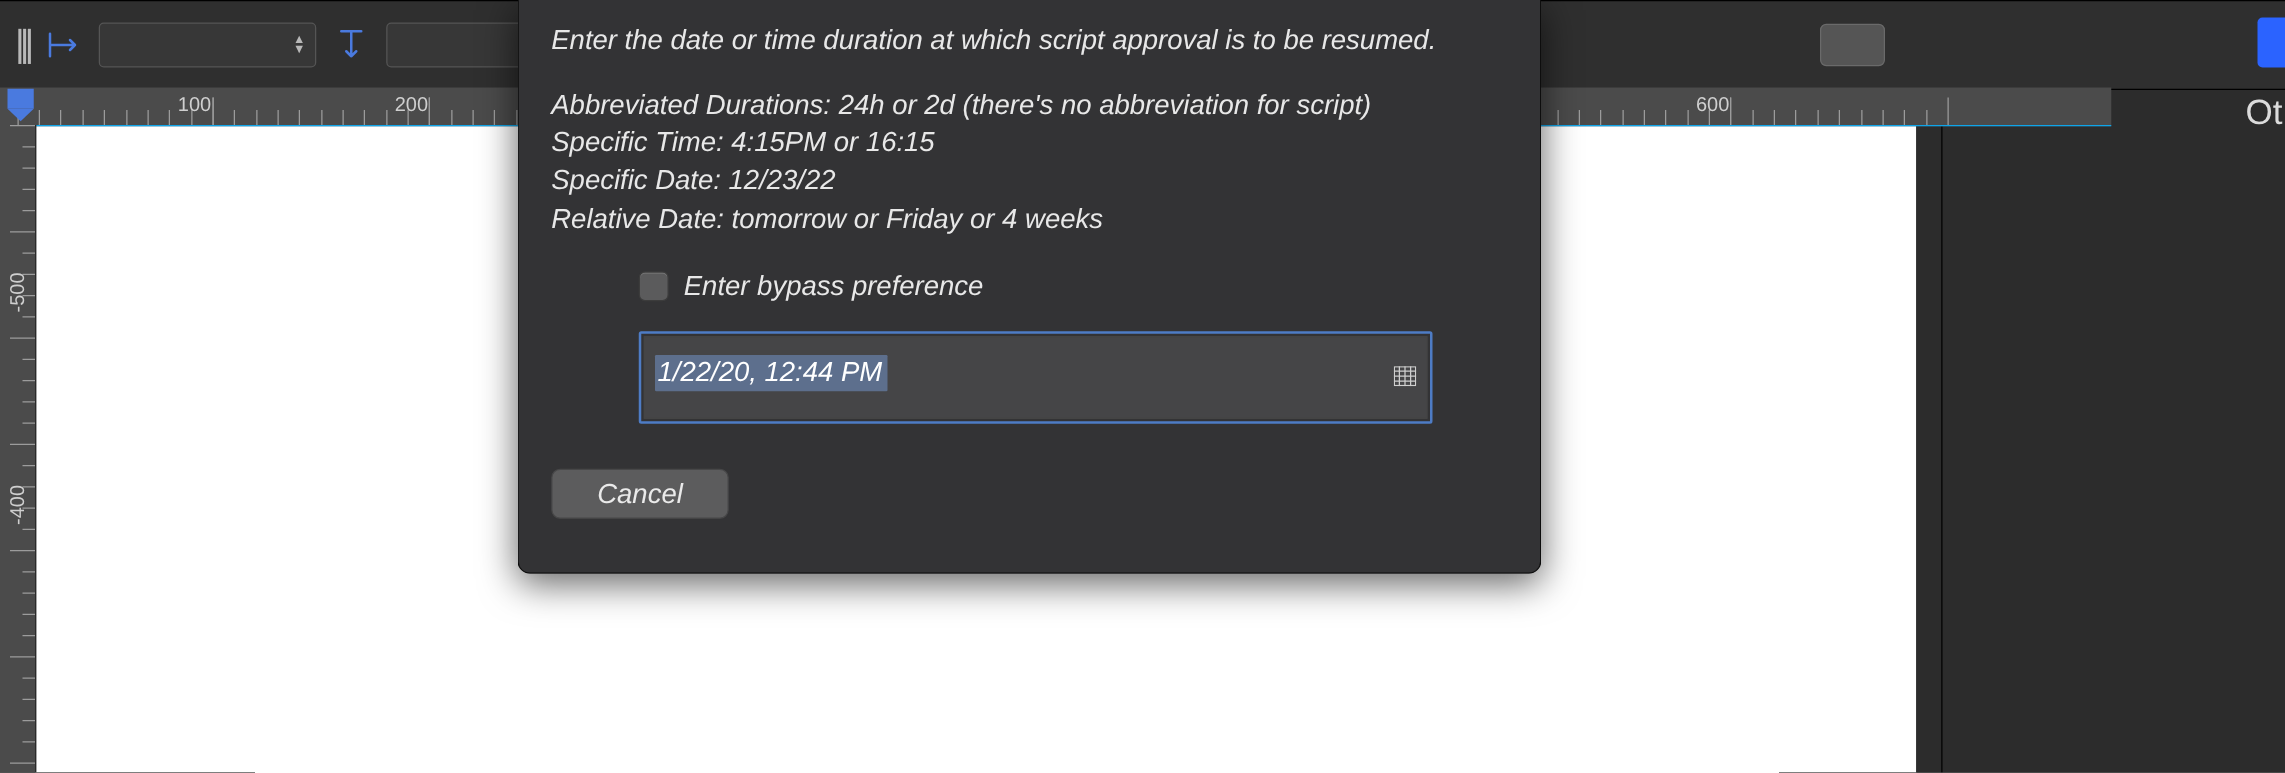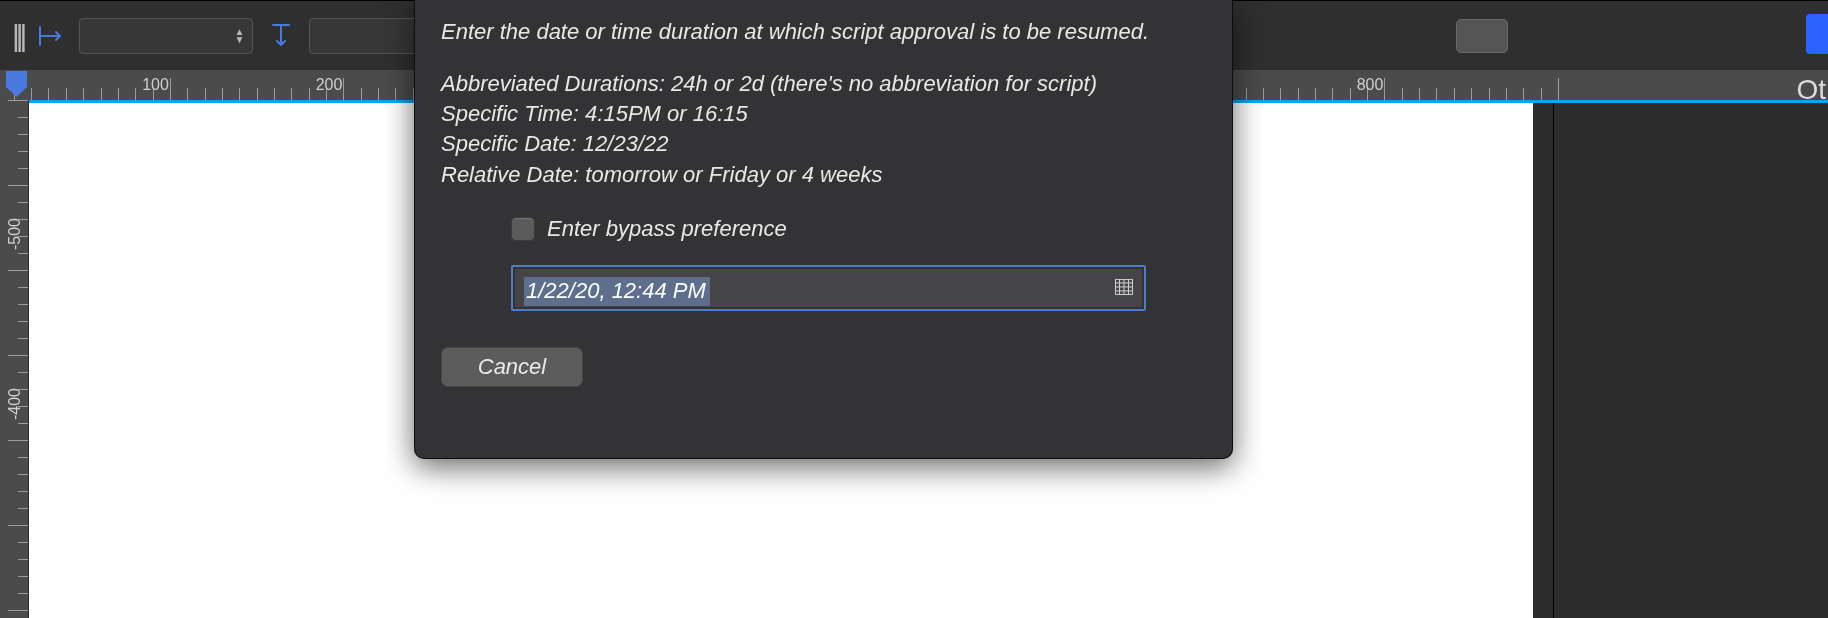--- a/index.html
+++ b/index.html
@@ -50,23 +50,23 @@
     position:absolute; right:320px; top:18px;
     width:50px; height:32px; background:#555; border:1px solid #6a6a6a; border-radius:5px;
   }
   .tb-right-tab {
     position:absolute; right:0; top:13px;
     width:22px; height:40px; background:#2b63ff; border-top-left-radius:4px; border-bottom-left-radius:4px;
   }
 
   
   .hruler {
-    position:absolute; left:0; top:70px; width:1828px; height:30px;
+    position:absolute; left:0; top:70px; width:1689px; height:30px;
     background:#4b4b4b;
-    border-bottom:3px solid #0ea5e9;
+    border-bottom:1px solid #0ea5e9;
     overflow:hidden;
   }
   .hruler .tick {
     position:absolute; top:0; height:30px; border-left:1px solid #9c9c9c;
   }
   .hruler .tick.minor { top:18px; height:12px; }
   .hruler .tick.major { top:8px; height:22px; }
   .hruler .tick .lbl {
     position:absolute; top:-2px; left:-2px; transform:translateX(-100%);
     font-size:16px; color:#cfcfcf;
@@ -150,22 +150,22 @@
   }
   .input-outer{
     border:2px solid #4e7cc5;
     border-radius:2px;
     padding:2px;
   }
   .input-inner{
     border:1px solid #454545;
     background:#454547;
     height:36px;
-    display:flex; align-items:flex-end;
-    padding:0 8px;
+    display:flex; align-items:flex-start;
+    padding:14px 8px;
     position:relative;
   }
   .input-text{
     background:#5d6f8d;
     color:#fff;
     padding:0 4px 1px 2px;
     border-radius:1px;
   }
   .cal-icon{
     position:absolute; right:8px; top:50%; transform:translateY(-50%);
@@ -317,21 +317,21 @@
       <div class="tick minor" style="left: 1523.23px;"></div>
       <div class="tick minor" style="left: 1540.58px;"></div>
       <div class="tick major" style="left: 1557.93px;"></div>
       <div class="tick major" style="left: 169.93px;">
         <span class="lbl">100</span>
       </div>
       <div class="tick major" style="left: 343.43px;">
         <span class="lbl">200</span>
       </div>
       <div class="tick major" style="left: 1384.43px;">
-        <span class="lbl">800</span>
+        <span class="lbl">600</span>
       </div>
     </div>
   <div class="hr-marker">
     <svg width="23" height="28" viewBox="0 0 23 28">
       <rect x="1" y="1" width="21" height="16" fill="#4a7adf"></rect>
       <path d="M1 17 L11.5 27 L22 17 Z" fill="#4a7adf"></path>
     </svg>
   </div>
   <span class="ob-label">Ot</span>
 

